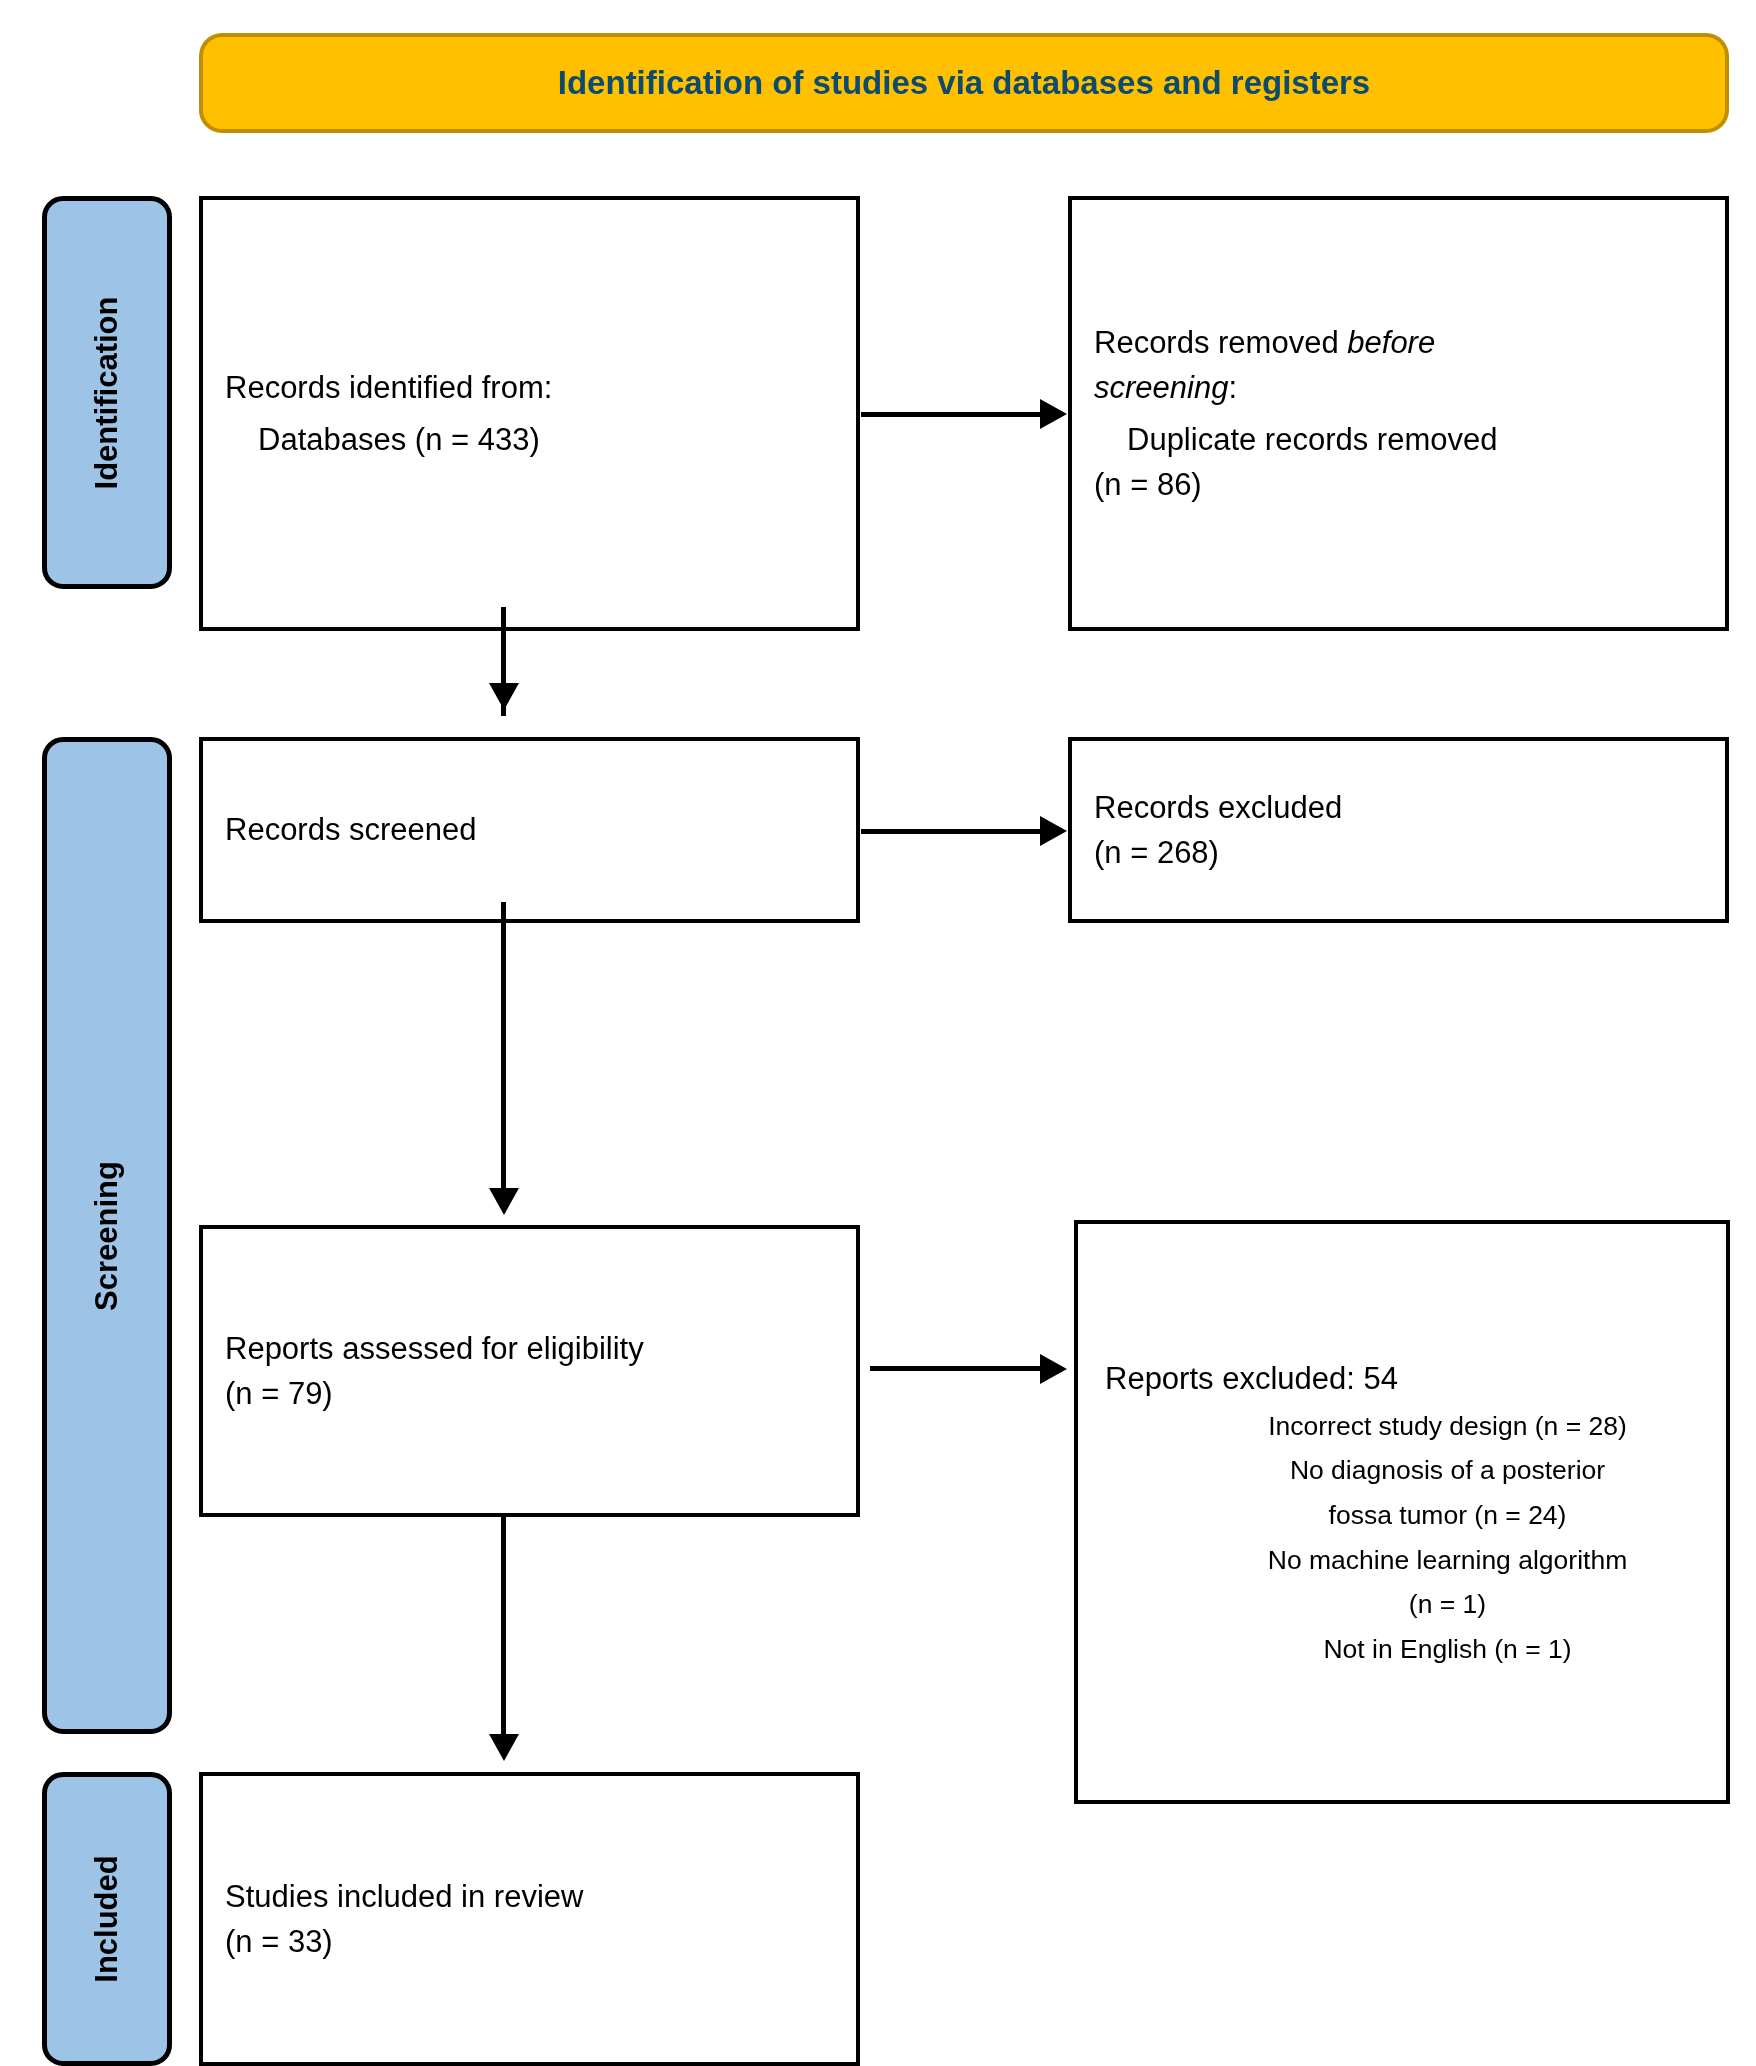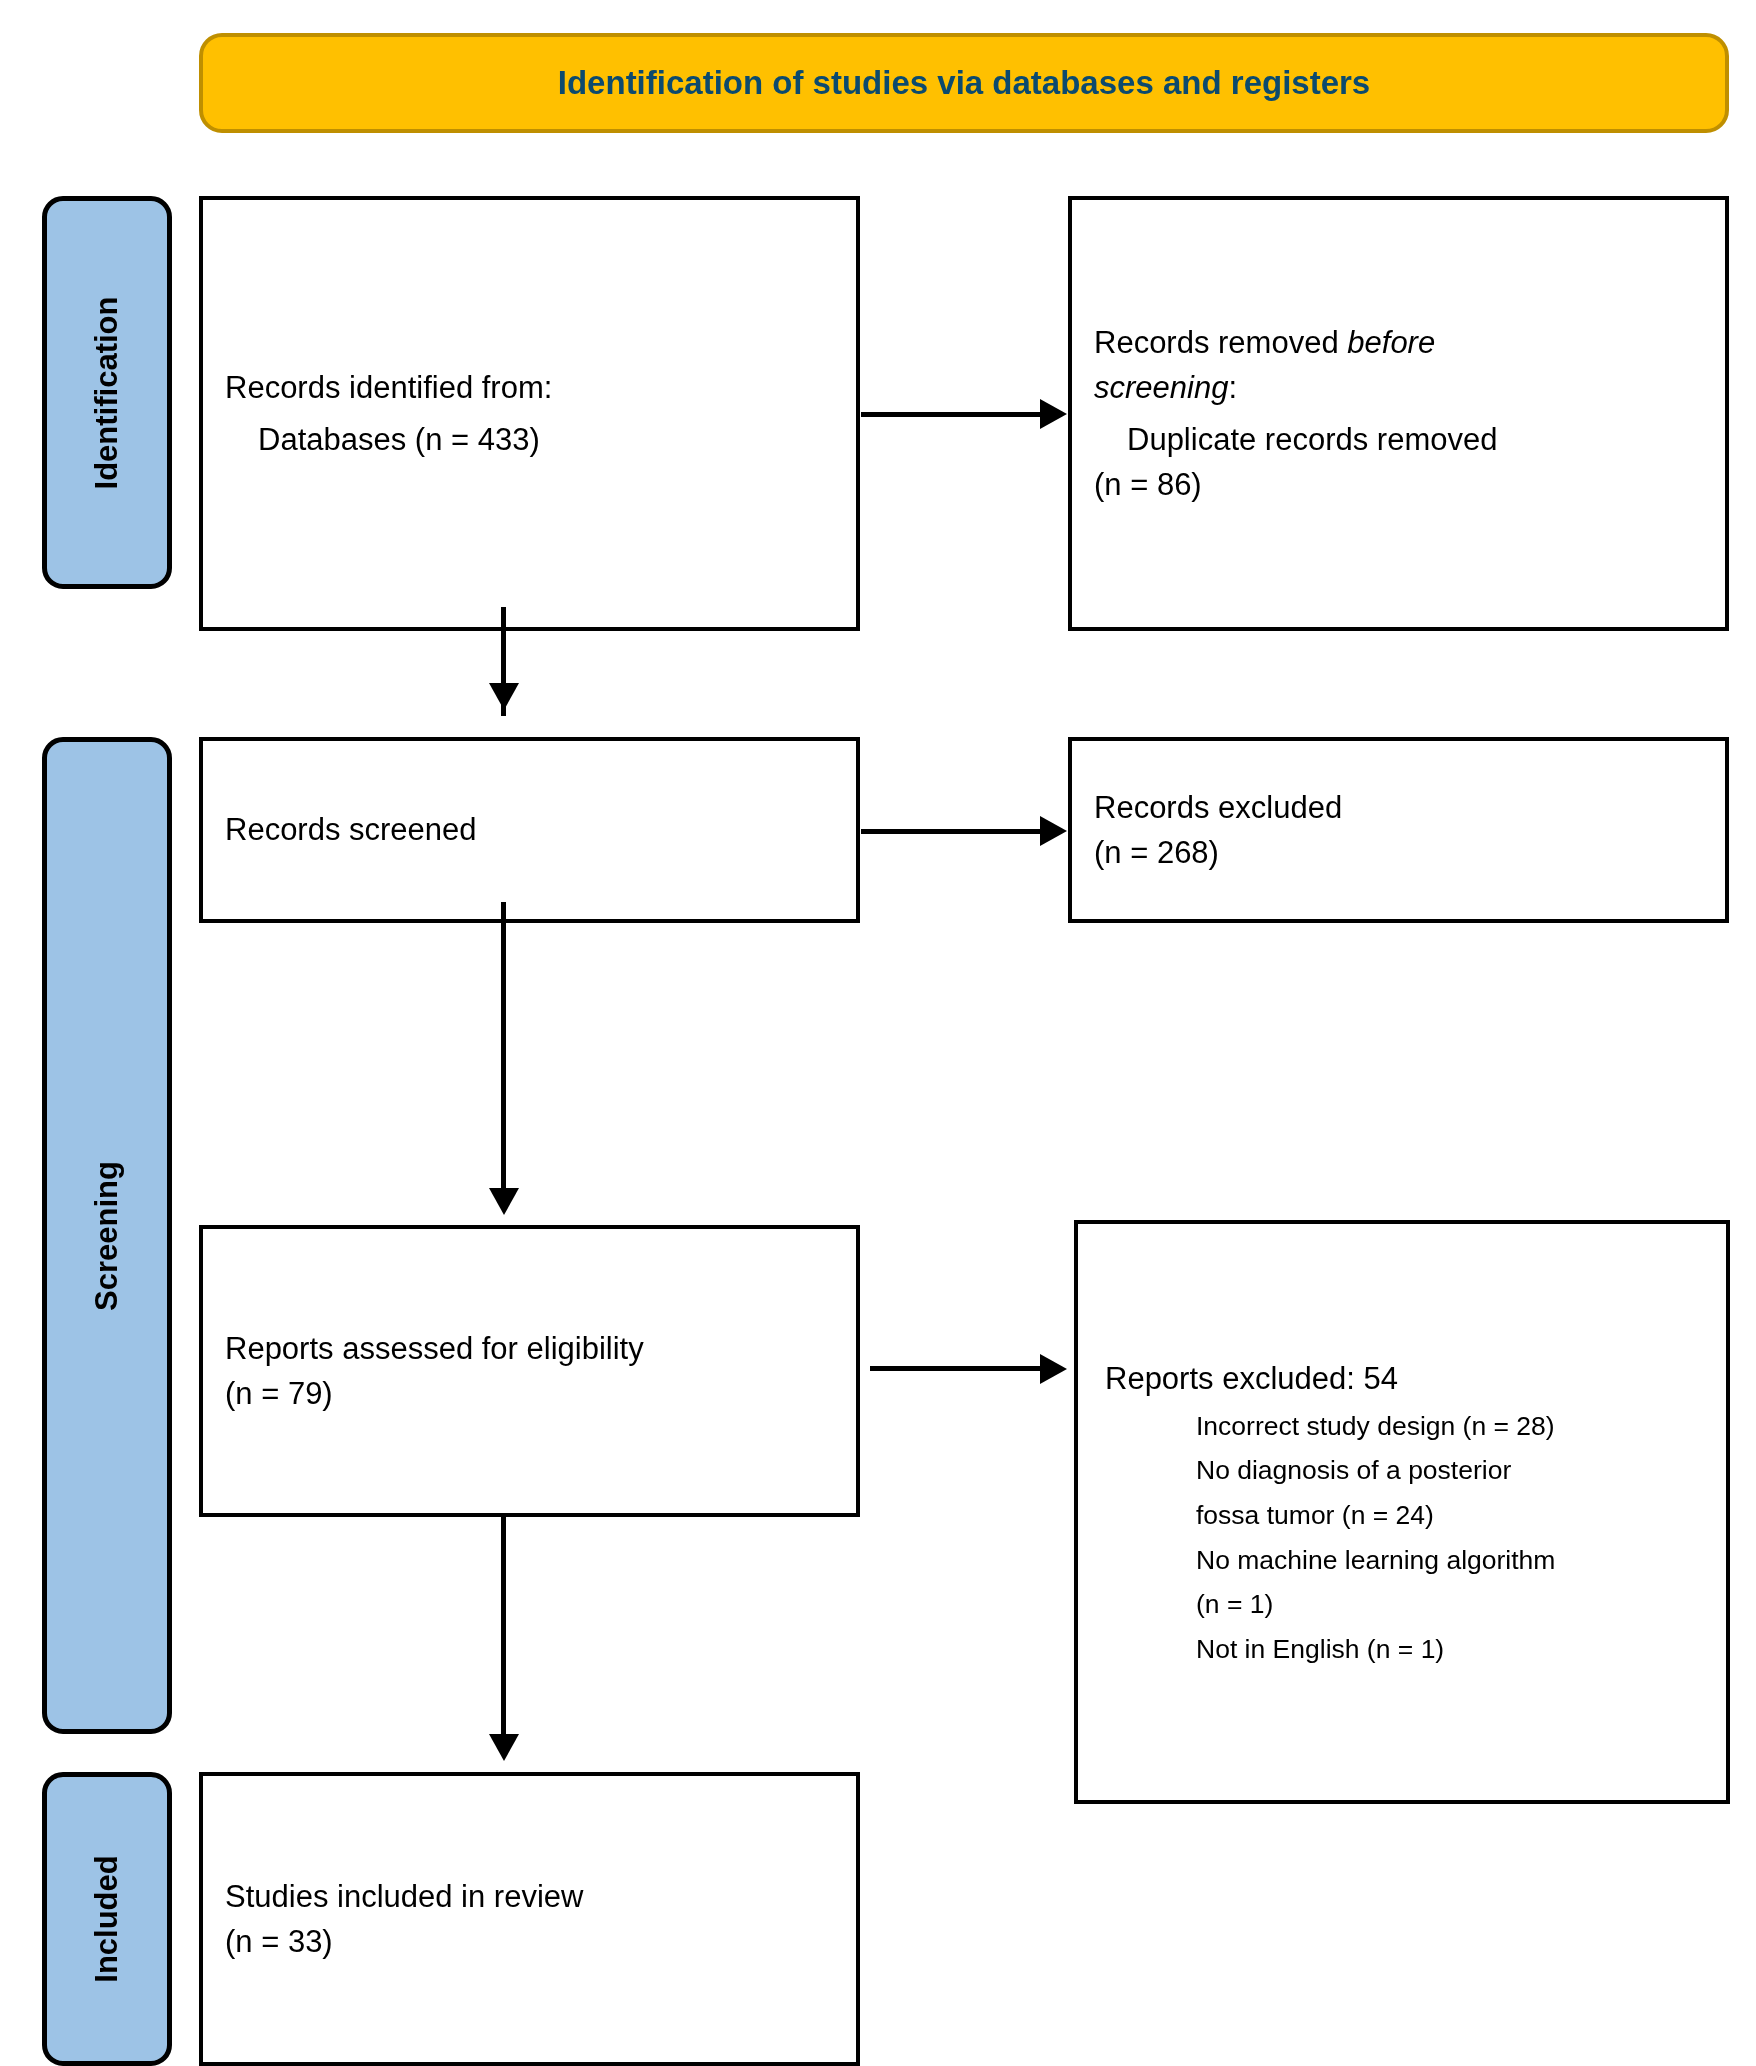--- a/index.html
+++ b/index.html
@@ -84,20 +84,21 @@
   .line.indent {
     padding-left: 33px;
     margin-top: 7px;
   }
   .line.small {
     font-size: 26.5px;
     line-height: 1.42;
   }
   .line.small.indent {
     padding-left: 91px;
+    text-align: center;
   }
   .ital { font-style: italic; }
 
   
   .hline {
     position: absolute;
     background: #000000;
     height: 4.8px;
   }
   .vline {

